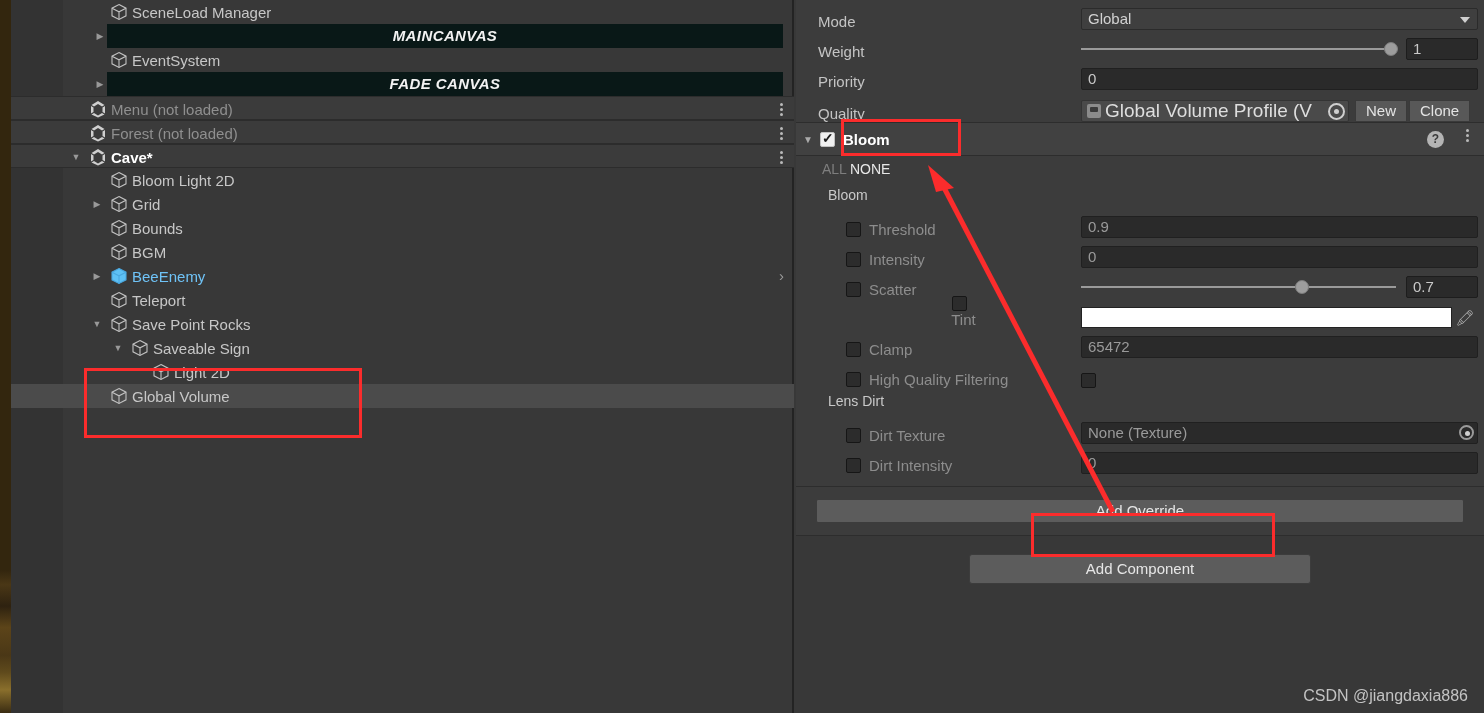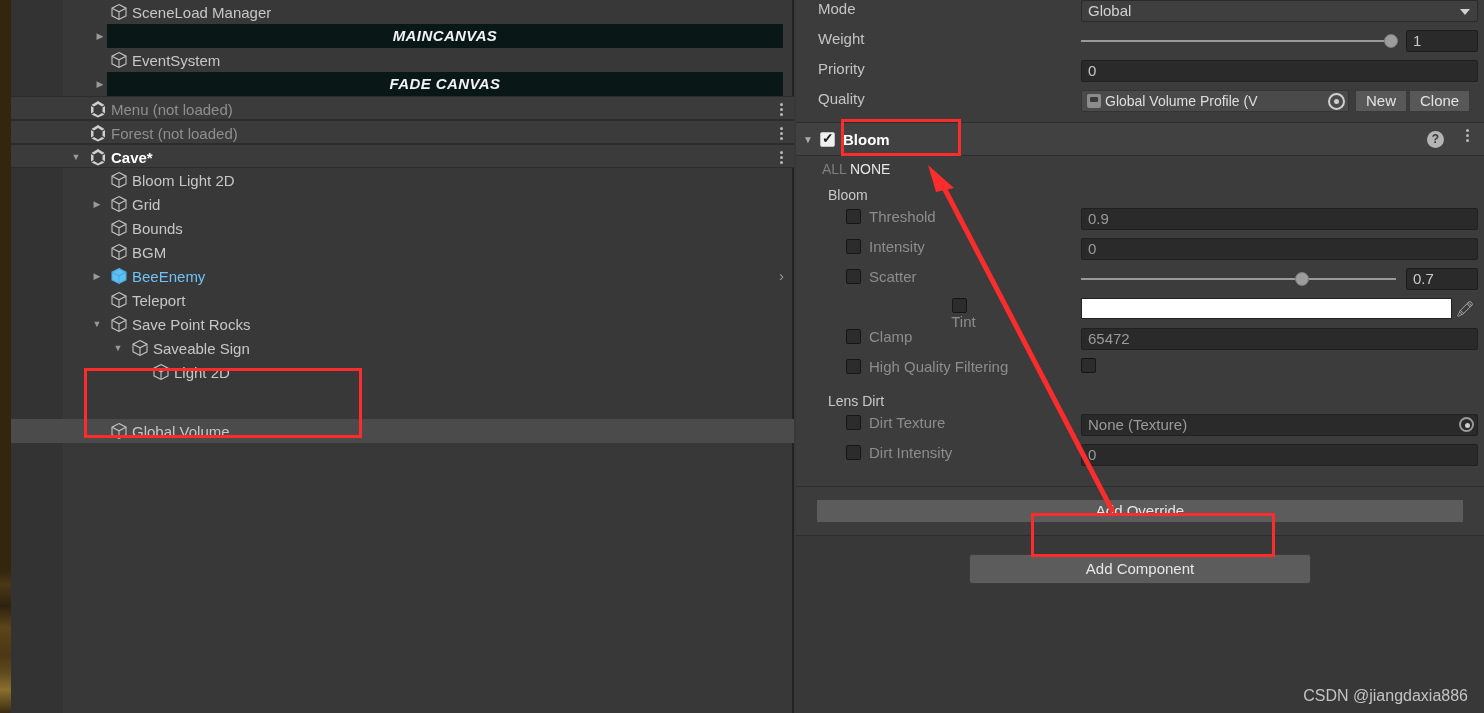--- a/index.html
+++ b/index.html
@@ -39,29 +39,29 @@
   .scene-row.active .lbl { color: #ffffff; font-weight: bold; }
   .dots { position: absolute; right: 8px; top: 0; height: 24px; width: 10px;
     display: flex; flex-direction: column; align-items: center; justify-content: center; gap: 2px; }
   .dots i { width: 3px; height: 3px; background: #b9b9b9; border-radius: 50%; display: block; }
 
   .canvas-row { background: #091817; }
   .canvas-row .ctext { display: block; text-align: center; color: #f2f2f2;
     font-style: italic; font-weight: bold; font-size: 15px; letter-spacing: .4px; }
   .canvas-row .twirl { left: 86px; }
 
-  .sel-row { background: #4b4b4b; margin-top: 35px; }
+  .sel-row { background: #4b4b4b; }
   .prefab .lbl { color: #6fc3f7; }
   .chev-right { position: absolute; right: 10px; top: 0; color: #9a9a9a; font-size: 15px; }
 
   
   .inspector { position: absolute; left: 796px; top: 0; width: 688px; height: 713px;
     background: #383838; }
   .insp-sec { background: #3c3c3c; }
-  .prop-row { position: relative; height: 30px; display: flex; align-items: flex-start; }
+  .prop-row { position: relative; height: 30px; display: flex; align-items: flex-end; }
   .prop-label { color: #c4c4c4; font-size: 15px; padding-left: 22px; width: 285px; flex: none; }
   .prop-label.dim { color: #8d8d8d; }
   .field { flex: 1; margin-right: 6px; }
 
   .inputbox { height: 22px; background: #2a2a2a; border: 1px solid #202020; border-radius: 2px;
     color: #c9c9c9; font-size: 15px; line-height: 20px; padding: 0 6px; }
   .inputbox.dim { color: #9a9a9a; }
   .numbox { width: 72px; height: 22px; background: #2a2a2a; border: 1px solid #1d1d1d;
     border-radius: 2px; color: #c9c9c9; font-size: 15px; line-height: 20px; padding: 0 6px; flex: none; }
 
@@ -77,21 +77,21 @@
     background: #9d9d9d; border: 1px solid #7c7c7c; }
 
   .cbx { width: 15px; height: 15px; background: #2c2c2c; border: 1px solid #161616;
     border-radius: 2px; flex: none; margin-right: 8px; position: relative; }
   .cbx.checked { background: #f0f0f0; border-color: #c0c0c0; }
   .cbx.checked:after { content: "✓"; position: absolute; left: 1px; top: -4px;
     color: #1a1a1a; font-size: 14px; font-weight: bold; line-height: 18px; }
 
   .objfield { position: relative; display: flex; align-items: center; height: 22px;
     background: #4a4a4a; border: 1px solid #343434; border-radius: 2px; color: #dedede;
-    font-size: 14px; padding: 0 2px 0 5px; overflow: hidden; }
+    font-size: 19px; padding: 0 2px 0 5px; overflow: hidden; }
   .objfield .prof-ico { width: 14px; height: 14px; background: #8b8b8b; border-radius: 2px;
     margin-right: 4px; flex: none; position: relative; }
   .objfield .prof-ico:after { content:""; position:absolute; left:3px; top:3px; width:8px; height:5px;
     background:#3a3a3a; border-radius:1px;}
   .sel-btn { position: absolute; right: 3px; top: 2px; width: 17px; height: 17px; border-radius: 50%;
     border: 2px solid #cfcfcf; }
   .sel-btn:after { content: ""; position: absolute; left: 4px; top: 4px; width: 5px; height: 5px;
     border-radius: 50%; background: #cfcfcf; }
   .mini-btn { height: 22px; background: #585858; border: 1px solid #3a3a3a; color: #e3e3e3;
     font-size: 15px; line-height: 20px; padding: 0 10px; flex: none; text-align: center; }

